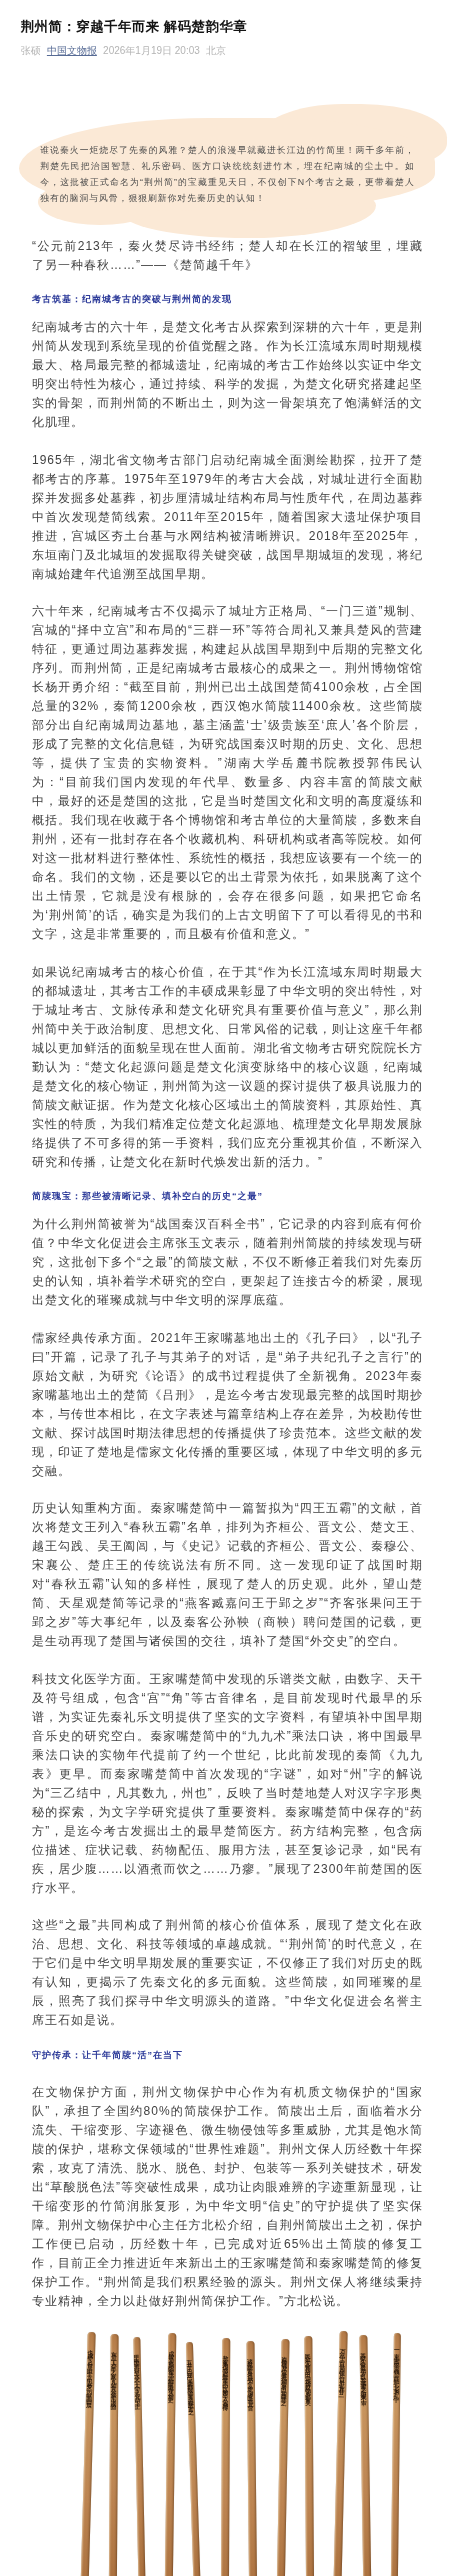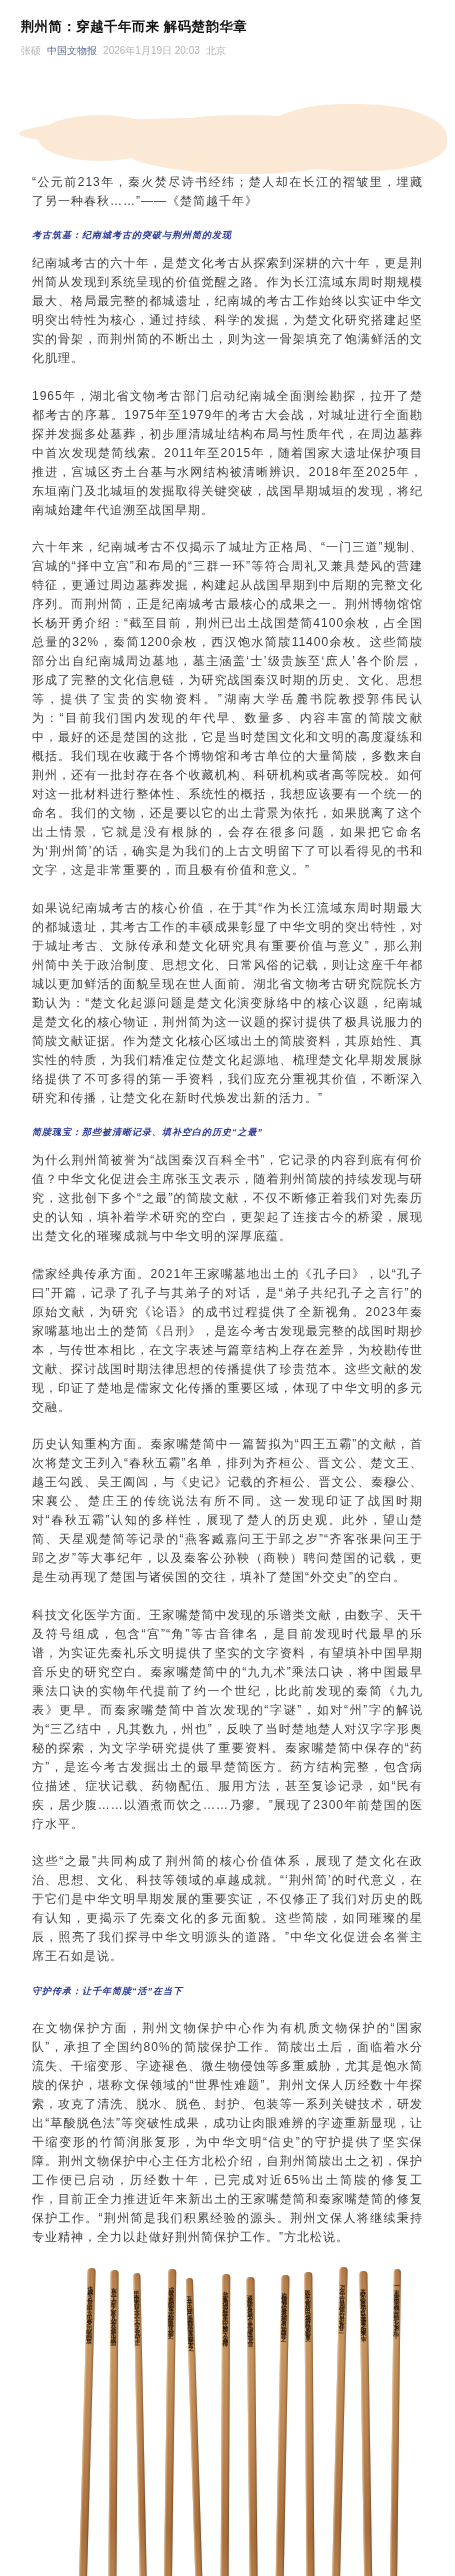--- a/index.html
+++ b/index.html
@@ -1,32 +1,32 @@
 <!DOCTYPE html>
 <html style="font-size:8.2px"><head>
 <meta charset="utf-8">
 <style>
   html,body{margin:0;padding:0;background:#ffffff;}
   body{width:455px;font-family:"Liberation Sans","DejaVu Sans",sans-serif;color:#3f3f3f;}
   .article{padding:14.4px 32px 17.5px;}
   .title{font-size:13.4px;line-height:1.45;font-weight:bold;color:#141414;margin:3.1px 0 0 -11.3px;letter-spacing:0.5px;}
   .byline{margin:7.2px 0 0 -11.3px;font-size:10px;color:#b4b4b4;display:flex;gap:6.2px;align-items:center;}
-  .byline .src{color:#576b95;}
+  .byline .src{color:#576b95;text-decoration:underline;}
   
   .intro-wrap{position:relative;margin:66px -10.3px 0;padding:17.5px 18.5px 14.4px;}
   .blob{position:absolute;background:#fbe9d6;z-index:0;}
   .blob.b1{left:-3.1px;right:-2.1px;top:-6.2px;bottom:9.3px;border-radius:52% 46% 55% 48% / 62% 54% 46% 52%;}
   .blob.b2{right:-13.4px;top:-20.6px;width:46%;height:67px;border-radius:50% 50% 45% 55% / 60% 55% 45% 50%;}
   .blob.b3{left:24%;bottom:-17.5px;width:62%;height:59px;border-radius:48% 52% 50% 50% / 55% 45% 55% 45%;}
   .blob.b4{left:4%;bottom:-5.2px;width:30%;height:46px;border-radius:50%;}
   .intro-text{position:relative;z-index:1;font-size:8.8px;line-height:16px;letter-spacing:1px;text-align:justify;color:#4b4b4b;}
   
   .p{font-size:12px;line-height:19px;letter-spacing:1px;text-align:justify;margin:18.5px 0 0;color:#3f3f3f;}
   .quote{margin-top:16.5px;}
-  .sec-h{font-size:9px;line-height:19px;letter-spacing:1px;font-weight:bold;color:#2c3a99;margin:15.5px 0 0;font-style:italic;}
+  .sec-h{font-size:9px;line-height:19px;letter-spacing:1px;font-weight:bold;color:#2c3a99;margin:15.5px 0 0;}
   .p.tight{margin-top:9px;}
   
   .fig1{margin:17.5px -5.2px 0;height:488px;padding:1px 30px 0 54px;box-sizing:border-box;display:flex;justify-content:space-between;overflow:hidden;background:#fff;}
   .slip{width:7.7px;border-radius:3.6px;background:linear-gradient(180deg,#b47a47 0%,#c99760 12%,#bd8552 34%,#a96f3d 55%,#c3905c 76%,#b1753f 100%);box-shadow:inset 1px 0 1.5px rgba(255,235,200,.55),inset -1px 0 2.1px rgba(60,30,8,.45),0 0 1px rgba(0,0,0,.15);display:flex;justify-content:center;overflow:hidden;}
   .slip span{writing-mode:vertical-rl;text-orientation:upright;font-size:5.7px;letter-spacing:3.1px;color:rgba(34,18,6,.92);padding-top:13.4px;font-weight:bold;}
   .slip:nth-child(1){height:479px;transform:rotate(1.6deg);margin-top:2.1px;}
   .slip:nth-child(2){height:463px;transform:rotate(.4deg);margin-top:4.1px;}
   .slip:nth-child(3){height:447px;transform:rotate(-1.2deg);margin-top:7.2px;width:6.7px;}
   .slip:nth-child(4){height:475px;transform:rotate(.8deg);margin-top:3.1px;}
   .slip:nth-child(5){height:452px;transform:rotate(-1.8deg);margin-top:12.4px;width:6.7px;}
@@ -50,20 +50,21 @@
     <span class="src">中国文物报</span>
     <span>2026年1月19日 20:03</span>
     <span>北京</span>
   </div>
 
   <div class="intro-wrap">
     <div class="blob b2"></div>
     <div class="blob b3"></div>
     <div class="blob b4"></div>
     <div class="blob b1"></div>
+    <div class="intro-text">谁说秦火一炬烧尽了先秦的风雅？楚人的浪漫早就藏进长江边的竹简里！两千多年前，荆楚先民把治国智慧、礼乐密码、医方口诀统统刻进竹木，埋在纪南城的尘土中。如今，这批被正式命名为“荆州简”的宝藏重见天日，不仅创下N个考古之最，更带着楚人独有的脑洞与风骨，狠狠刷新你对先秦历史的认知！</div>
   </div>
 
   <p class="p quote">“公元前213年，秦火焚尽诗书经纬；楚人却在长江的褶皱里，埋藏了另一种春秋……”——《楚简越千年》</p>
 
 
   <h2 class="sec-h">考古筑基：纪南城考古的突破与荆州简的发现</h2>
   <p class="p tight">纪南城考古的六十年，是楚文化考古从探索到深耕的六十年，更是荆州简从发现到系统呈现的价值觉醒之路。作为长江流域东周时期规模最大、格局最完整的都城遗址，纪南城的考古工作始终以实证中华文明突出特性为核心，通过持续、科学的发掘，为楚文化研究搭建起坚实的骨架，而荆州简的不断出土，则为这一骨架填充了饱满鲜活的文化肌理。</p>
   <p class="p">1965年，湖北省文物考古部门启动纪南城全面测绘勘探，拉开了楚都考古的序幕。1975年至1979年的考古大会战，对城址进行全面勘探并发掘多处墓葬，初步厘清城址结构布局与性质年代，在周边墓葬中首次发现楚简线索。2011年至2015年，随着国家大遗址保护项目推进，宫城区夯土台基与水网结构被清晰辨识。2018年至2025年，东垣南门及北城垣的发掘取得关键突破，战国早期城垣的发现，将纪南城始建年代追溯至战国早期。</p>
   <p class="p">六十年来，纪南城考古不仅揭示了城址方正格局、“一门三道”规制、宫城的“择中立宫”和布局的“三群一环”等符合周礼又兼具楚风的营建特征，更通过周边墓葬发掘，构建起从战国早期到中后期的完整文化序列。而荆州简，正是纪南城考古最核心的成果之一。荆州博物馆馆长杨开勇介绍：“截至目前，荆州已出土战国楚简4100余枚，占全国总量的32%，秦简1200余枚，西汉饱水简牍11400余枚。这些简牍部分出自纪南城周边墓地，墓主涵盖‘士’级贵族至‘庶人’各个阶层，形成了完整的文化信息链，为研究战国秦汉时期的历史、文化、思想等，提供了宝贵的实物资料。”湖南大学岳麓书院教授郭伟民认为：“目前我们国内发现的年代早、数量多、内容丰富的简牍文献中，最好的还是楚国的这批，它是当时楚国文化和文明的高度凝练和概括。我们现在收藏于各个博物馆和考古单位的大量简牍，多数来自荆州，还有一批封存在各个收藏机构、科研机构或者高等院校。如何对这一批材料进行整体性、系统性的概括，我想应该要有一个统一的命名。我们的文物，还是要以它的出土背景为依托，如果脱离了这个出土情景，它就是没有根脉的，会存在很多问题，如果把它命名为‘荆州简’的话，确实是为我们的上古文明留下了可以看得见的书和文字，这是非常重要的，而且极有价值和意义。”</p>
   <p class="p">如果说纪南城考古的核心价值，在于其“作为长江流域东周时期最大的都城遗址，其考古工作的丰硕成果彰显了中华文明的突出特性，对于城址考古、文脉传承和楚文化研究具有重要价值与意义”，那么荆州简中关于政治制度、思想文化、日常风俗的记载，则让这座千年都城以更加鲜活的面貌呈现在世人面前。湖北省文物考古研究院院长方勤认为：“楚文化起源问题是楚文化演变脉络中的核心议题，纪南城是楚文化的核心物证，荆州简为这一议题的探讨提供了极具说服力的简牍文献证据。作为楚文化核心区域出土的简牍资料，其原始性、真实性的特质，为我们精准定位楚文化起源地、梳理楚文化早期发展脉络提供了不可多得的第一手资料，我们应充分重视其价值，不断深入研究和传播，让楚文化在新时代焕发出新的活力。”</p>

